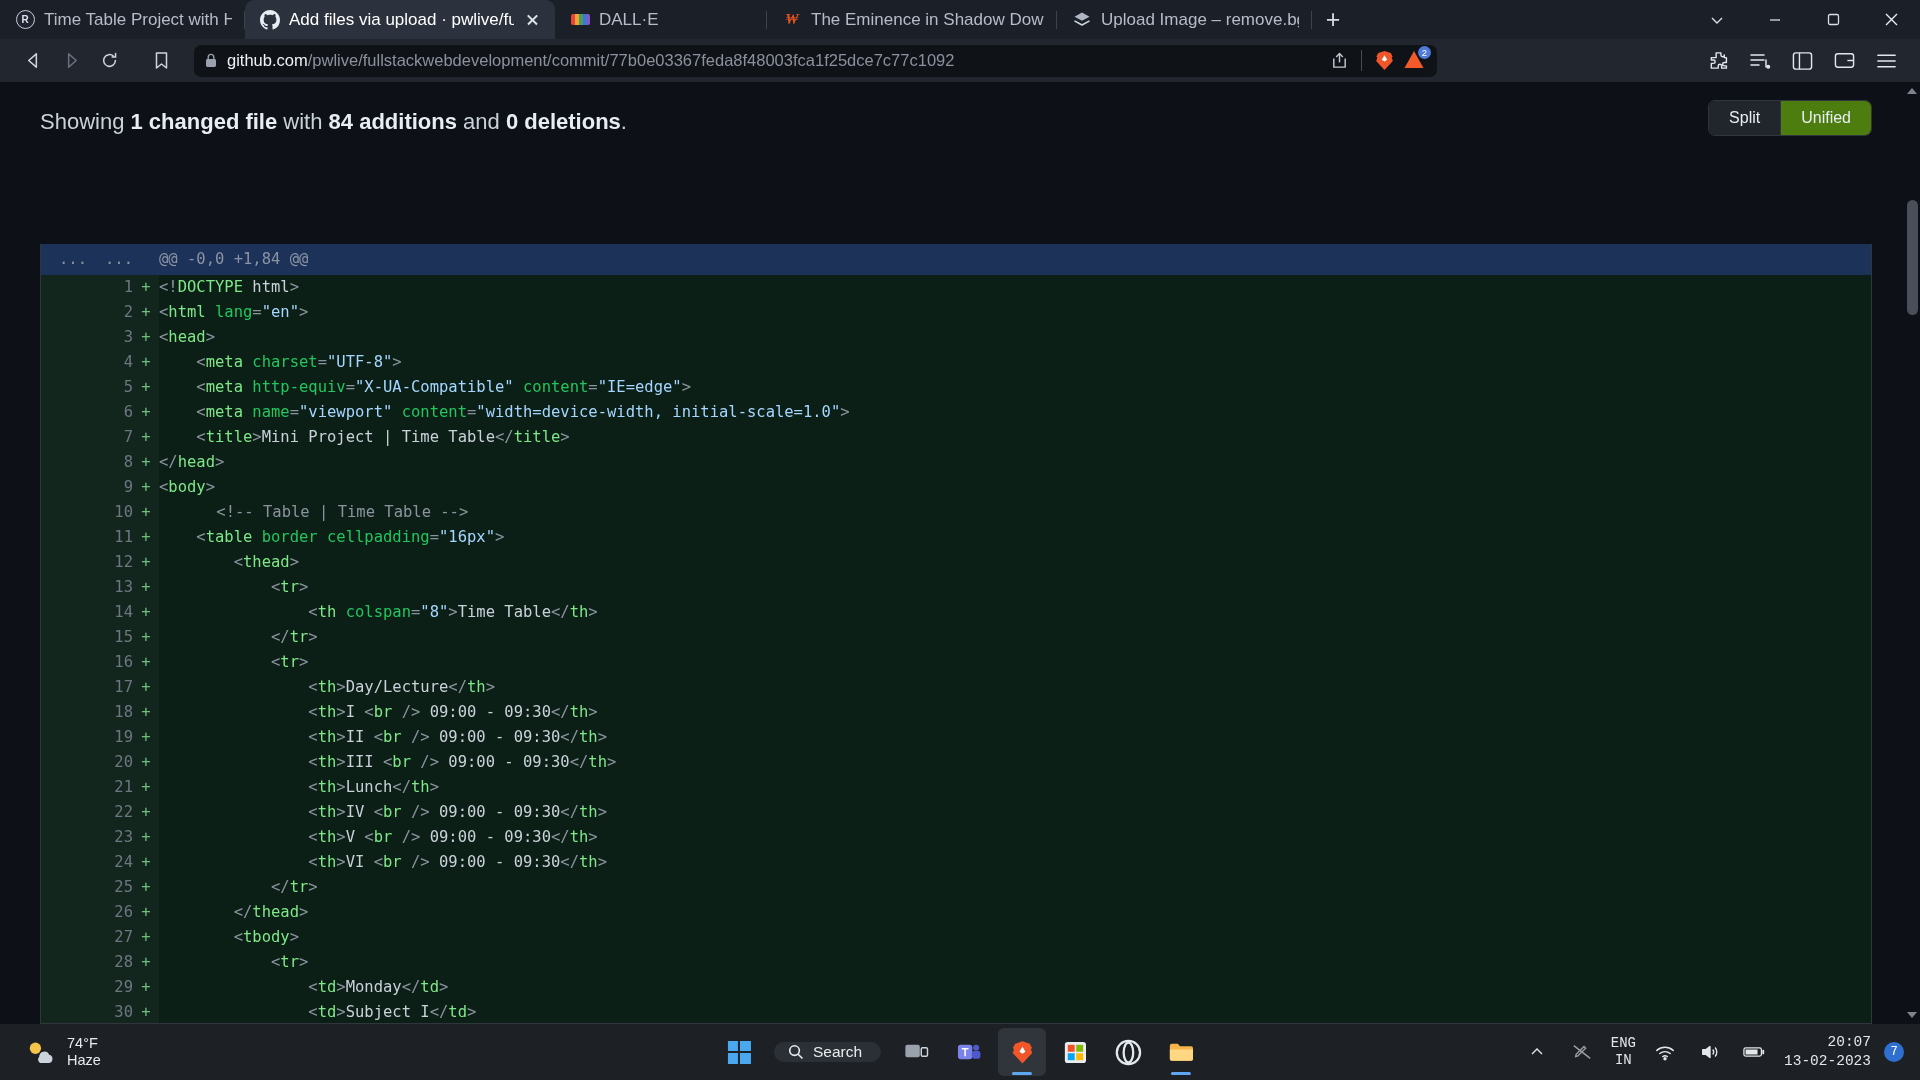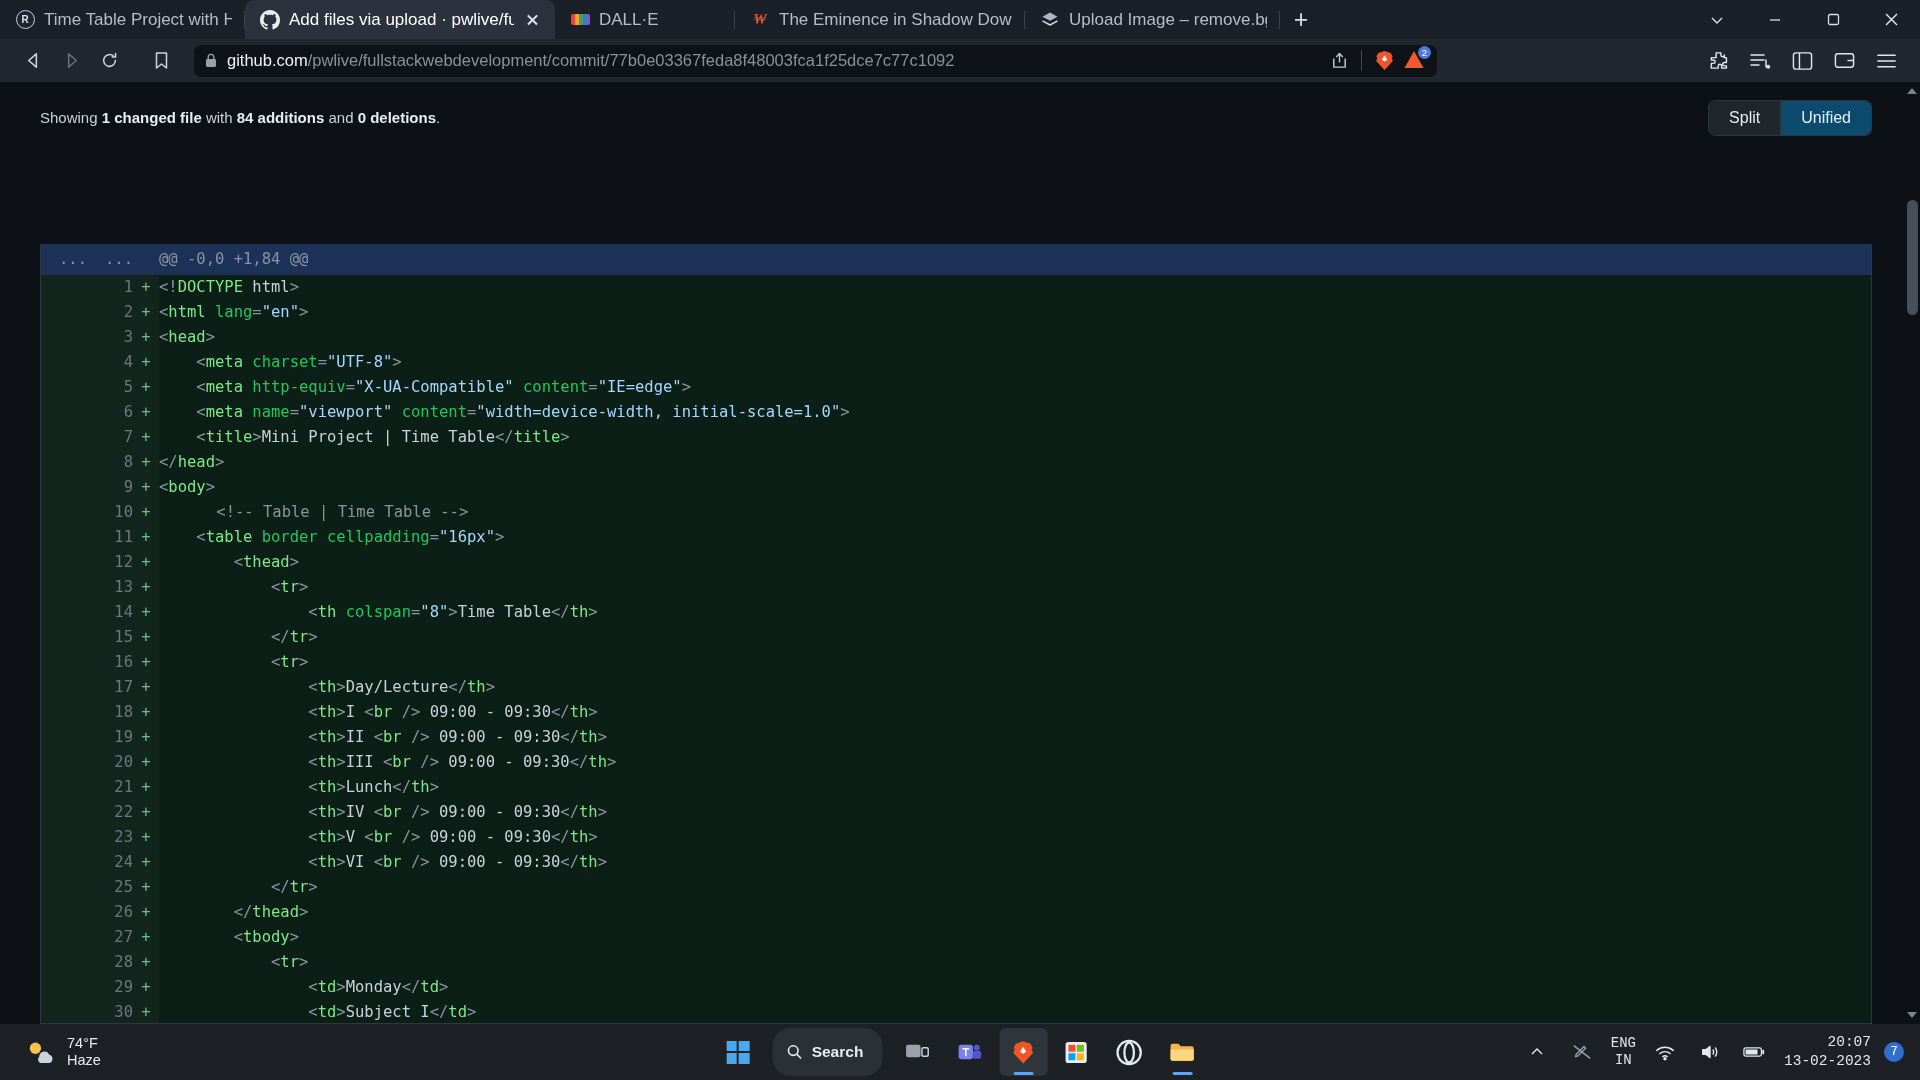--- a/index.html
+++ b/index.html
@@ -128,33 +128,33 @@
     justify-content: center; color: #e2e7ef;
   }
 
   
   .page {
     position: absolute; top: 82px; left: 0; width: 1920px; height: 942px;
     background: #0d1117; overflow: hidden;
   }
   .showing {
     position: absolute; left: 40px; top: 27px;
-    font-size: 15px; color: #c9d1d9;
+    font-size: 22px; color: #c9d1d9;
   }
   .showing b { color: #e6edf3; font-weight: bold; }
   .segmented {
     position: absolute; right: 48px; top: 18px;
     display: flex; border: 1px solid #30363d; border-radius: 7px;
     overflow: hidden; height: 36px;
   }
   .segbtn {
     padding: 0 20px; height: 34px; display: flex; align-items: center;
     font-size: 16px; color: #e6edf3; background: #21262d;
   }
-  .segbtn.sel { background: #0c4a6e; }
+  .segbtn.sel { background: #4d7c0f; }
   .segdiv { width: 1px; background: #30363d; }
 
   .diffbox {
     position: absolute; left: 40px; top: 162px; right: 48px;
     bottom: 0; border: 1px solid #30363d; border-top: none;
     border-radius: 0; background: #0d1117; overflow: hidden;
   }
   table.diff {
     border-collapse: collapse; width: 100%;
     font-family: "DejaVu Sans Mono", "Liberation Mono", monospace;
@@ -218,23 +218,23 @@
     width: 48px; height: 48px; display: flex; align-items: center;
     justify-content: center; border-radius: 6px; position: relative;
   }
   .tbicon.running::after {
     content: ""; position: absolute; bottom: 1px; left: 50%;
     transform: translateX(-50%); width: 20px; height: 3px;
     background: #60a5f0; border-radius: 2px;
   }
   .tbicon.active { background: #2f353b; }
   .searchpill {
-    height: 48px; border-radius: 18px; background: #2a3036;
+    height: 20px; border-radius: 18px; background: #2a3036;
     display: flex; align-items: center; gap: 9px; padding: 0 19px 0 14px;
-    color: #e9ecef; font-size: 15.5px; margin: 0 6px; font-weight: bold;
+    color: #e9ecef; font-size: 15.5px; margin: 0 6px;
   }
   .tray {
     margin-left: auto; display: flex; align-items: center; gap: 13px;
     padding-right: 16px; color: #e3e7ea; font-family: Liberation Mono, monospace;
   }
   .traytxt { font-size: 14px; line-height: 1.2; text-align: center; }
   .clock { font-size: 14.5px; line-height: 1.3; text-align: right; }
   .notifdot {
     width: 20px; height: 20px; border-radius: 50%; background: #2f6fd0;
     color: #fff; font-size: 12px; display: flex; align-items: center;
@@ -260,21 +260,21 @@
   <div class="tab active" style="width:310px">
     <span class="favicon">
       <svg class="fv-gh" viewBox="0 0 16 16" fill="#e6edf3">
           <path d="M8 0C3.58 0 0 3.58 0 8c0 3.54 2.29 6.53 5.47 7.59.4.07.55-.17.55-.38 0-.19-.01-.82-.01-1.49-2.01.37-2.53-.49-2.69-.94-.09-.23-.48-.94-.82-1.13-.28-.15-.68-.52-.01-.53.63-.01 1.08.58 1.23.82.72 1.21 1.87.87 2.33.66.07-.52.28-.87.51-1.07-1.78-.2-3.64-.89-3.64-3.95 0-.87.31-1.59.82-2.15-.08-.2-.36-1.02.08-2.12 0 0 .67-.21 2.2.82.64-.18 1.32-.27 2-.27s1.36.09 2 .27c1.53-1.04 2.2-.82 2.2-.82.44 1.1.16 1.92.08 2.12.51.56.82 1.27.82 2.15 0 3.07-1.87 3.75-3.65 3.95.29.25.54.73.54 1.48 0 1.07-.01 1.93-.01 2.2 0 .21.15.46.55.38A8.01 8.01 0 0 0 16 8c0-4.42-3.58-8-8-8z"></path>
         </svg>
     </span>
     <span class="tlabel">Add files via upload · pwlive/fullst</span>
     <span class="tabclose"></span>
   </div>
 
-  <div class="tab" style="width:180px">
+  <div class="tab" style="width:212px">
     <span class="favicon">
       <span class="fv-dalle"></span>
     </span>
     <span class="tlabel">DALL·E</span>
     <span class="sep"></span>
   </div>
 
   <div class="tab" style="width:290px">
     <span class="favicon">
       <span class="fv-w">₩</span>

